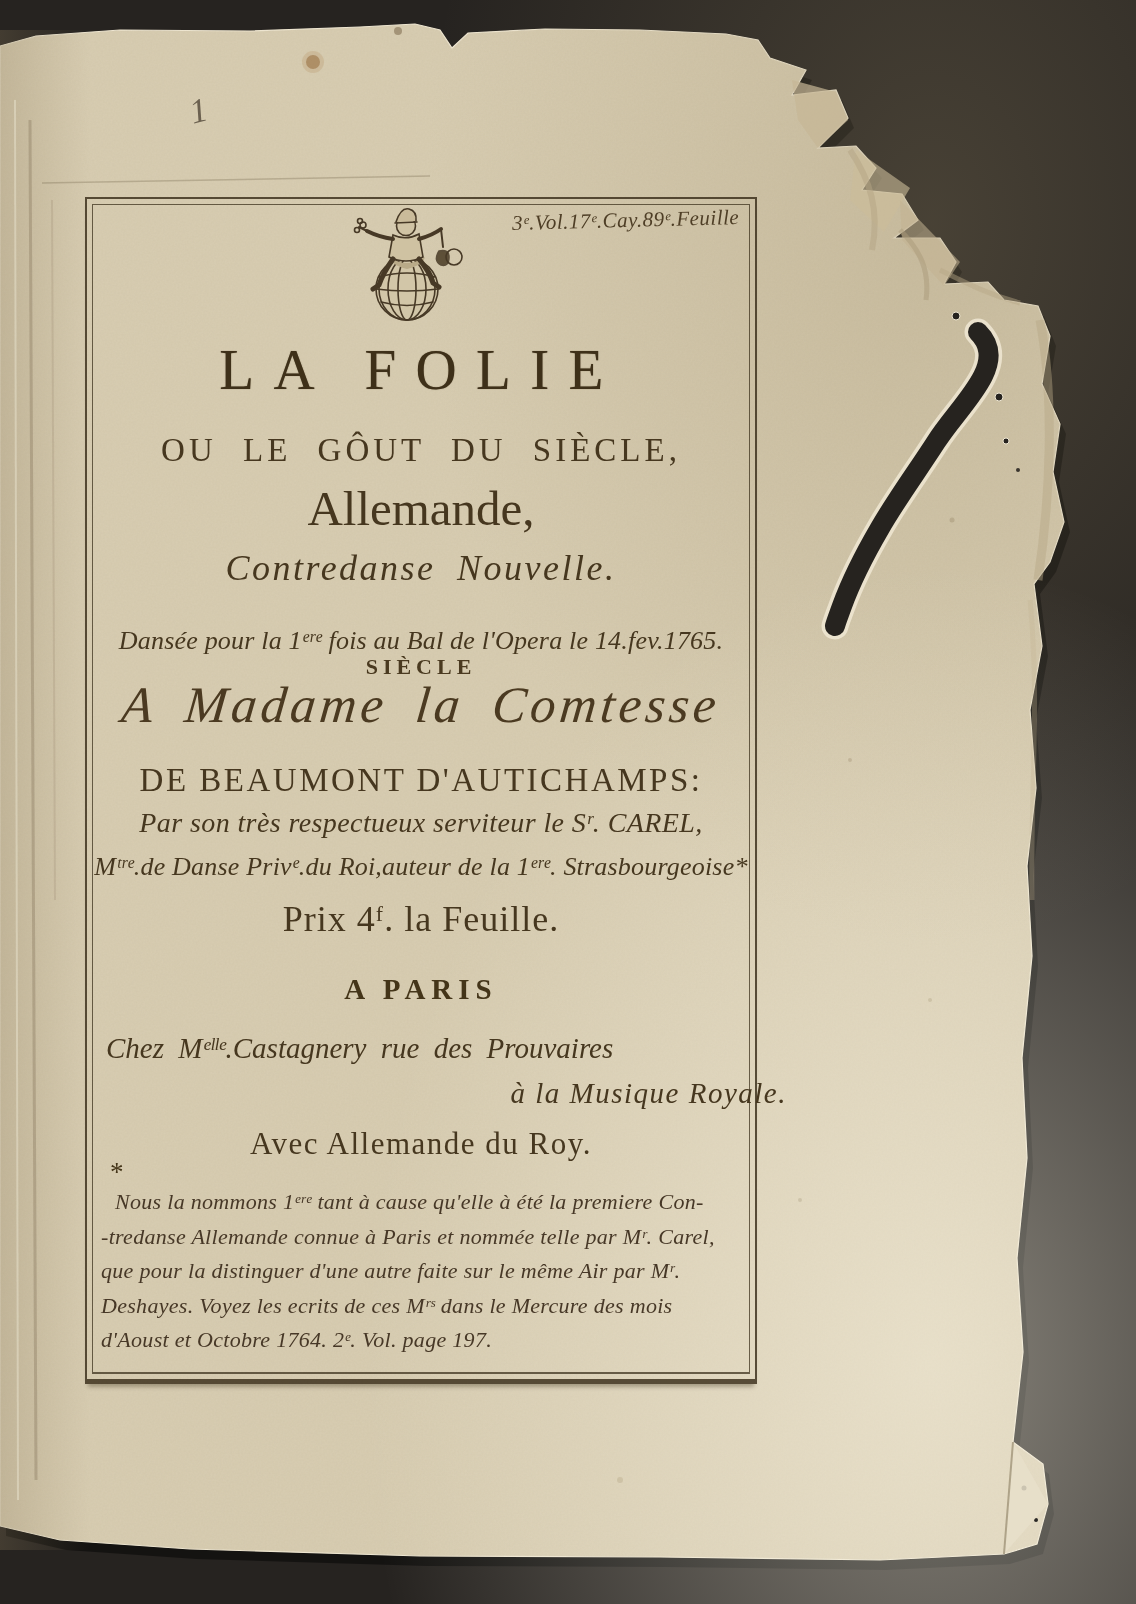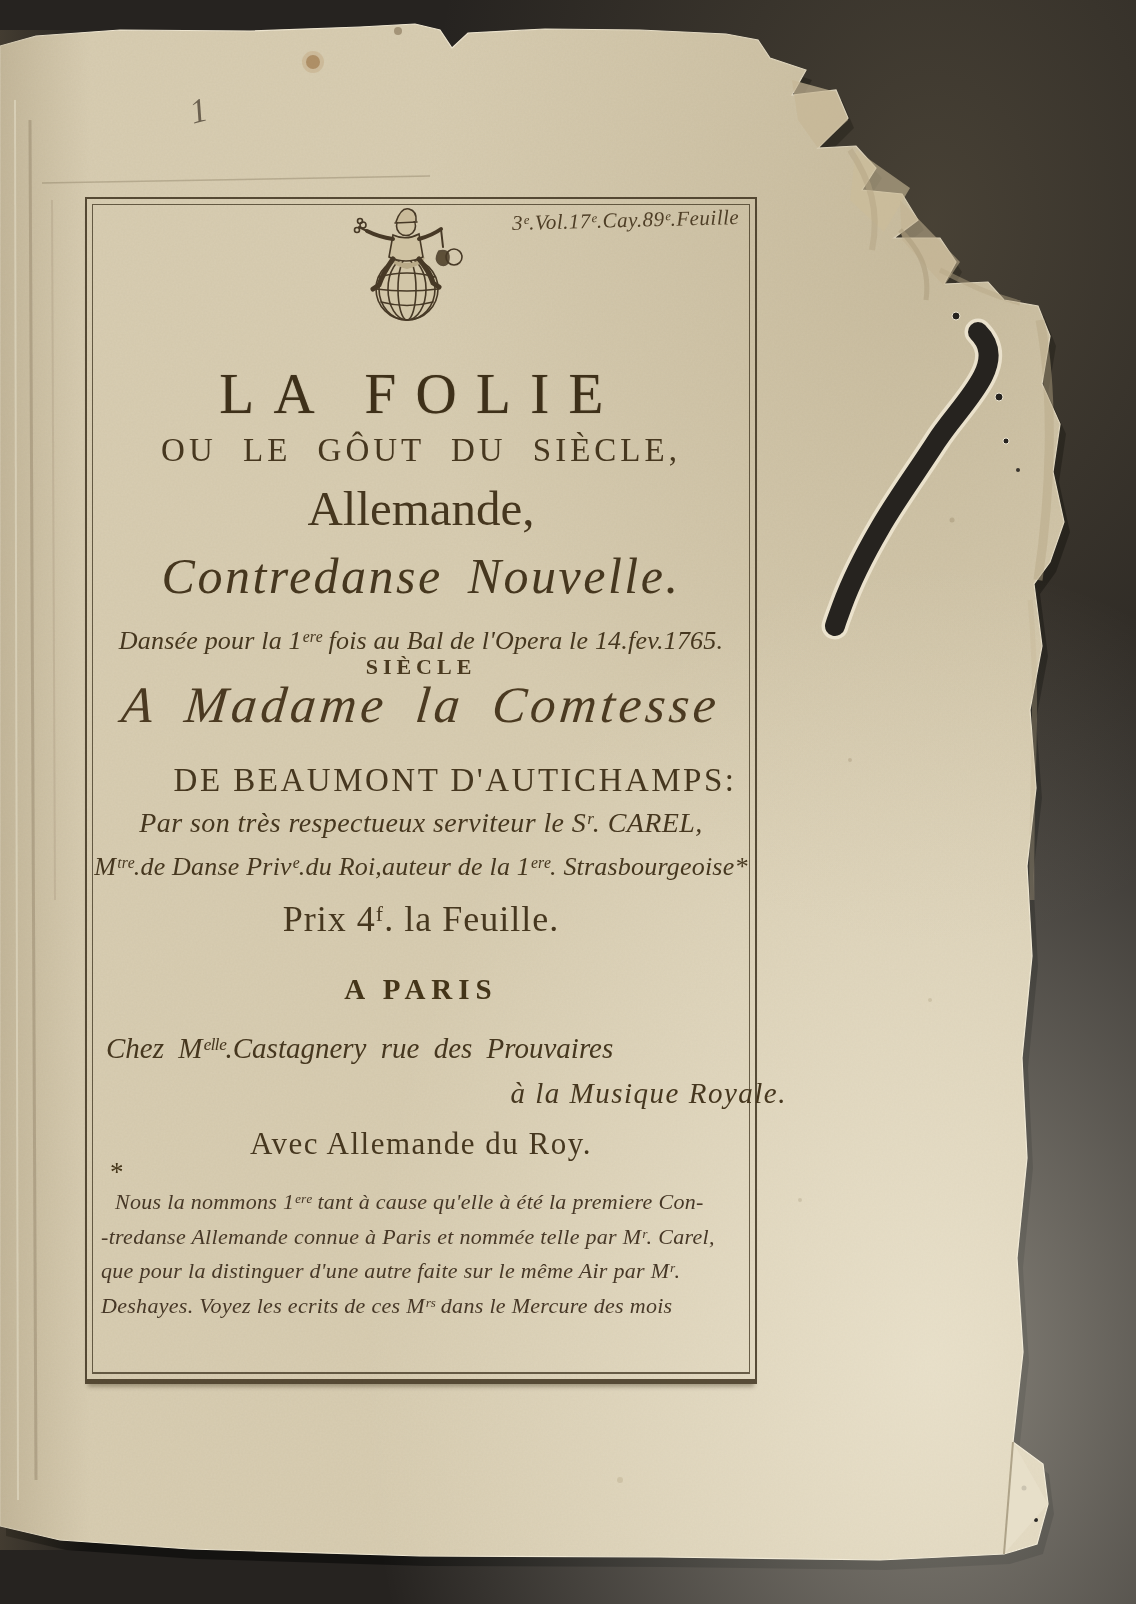--- a/index.html
+++ b/index.html
@@ -19,29 +19,29 @@
          border-bottom-width:2.5px;}
 
   .line{position:absolute;left:0;width:100%;text-align:center;white-space:nowrap;
         color:#46371f;}
 
   .annotation{position:absolute;top:9px;right:16px;left:auto;width:auto;
         font-style:italic;font-size:21px;letter-spacing:.5px;color:#4e3e26;
         transform:rotate(-1.5deg);}
 
   .title{top:138px;font-size:57px;letter-spacing:.34em;color:#3e3019;
-         text-shadow:0 0 1px rgba(62,48,25,.55);margin-top:24px;}
+         text-shadow:0 0 1px rgba(62,48,25,.55);}
   .subtitle{top:233px;font-size:33px;letter-spacing:4px;word-spacing:14px;}
   .allemande{top:281px;font-size:49px;}
-  .contredanse{top:348px;font-style:italic;font-size:50px;letter-spacing:2.5px;word-spacing:10px;text-align:center;}
+  .contredanse{top:348px;font-style:italic;font-size:36px;letter-spacing:2.5px;word-spacing:10px;text-align:center;}
   .premiere{top:427px;font-style:italic;font-size:26px;letter-spacing:.2px;}
   .dediee{top:455px;font-size:22px;letter-spacing:5px;font-weight:bold;color:#4a3a20;}
   .madame{top:477px;font-style:italic;font-size:51px;letter-spacing:4px;word-spacing:12px;
           transform:skewX(-6deg);color:#4b3a21;}
-  .beaumont{top:563px;font-size:33px;letter-spacing:2.5px;margin-left:34px;}
+  .beaumont{top:563px;font-size:33px;letter-spacing:2.5px;}
   .serviteur{top:608px;font-style:italic;font-size:28px;letter-spacing:.4px;}
   .maitre{top:653px;font-style:italic;font-size:26px;letter-spacing:.2px;}
   .prix{top:699px;font-size:36px;letter-spacing:1px;}
   .paris{top:774px;font-size:29px;letter-spacing:6px;font-weight:bold;color:#443519;}
   .chez{top:833px;text-align:left;padding-left:19px;font-style:italic;font-size:29px;word-spacing:7px;}
   .musique{top:878px;text-align:right;padding-left:32px;font-style:italic;font-size:29px;letter-spacing:1.5px;}
   .privilege{top:927px;font-size:31px;letter-spacing:1.5px;}
   .fn-marker{top:958px;left:23px;width:auto;text-align:left;font-size:27px;color:#443519;}
   .footnote{position:absolute;top:986px;left:14px;right:14px;color:#473827;}
   .fl{font-style:italic;font-size:22px;line-height:34.5px;letter-spacing:.3px;white-space:nowrap;}
@@ -192,16 +192,17 @@
     <div class="line chez">Chez Mᵉˡˡᵉ.Castagnery rue des Prouvaires</div>
     <div class="line musique">à la Musique Royale.</div>
     <div class="line privilege">Avec Allemande du Roy.</div>
 
     <div class="line fn-marker">*</div>
     <div class="footnote">
       <div class="fl fl1">Nous la nommons 1ᵉʳᵉ tant à cause qu'elle à été la premiere Con-</div>
       <div class="fl">-tredanse Allemande connue à Paris et nommée telle par Mʳ. Carel,</div>
       <div class="fl">que pour la distinguer d'une autre faite sur le même Air par Mʳ.</div>
       <div class="fl">Deshayes. Voyez les ecrits de ces Mʳˢ dans le Mercure des mois</div>
+      <div class="fl">d'Aoust et Octobre 1764. 2ᵉ. Vol. page 197.</div>
     </div>
   </div>
 
 </div>
 
 </body></html>

